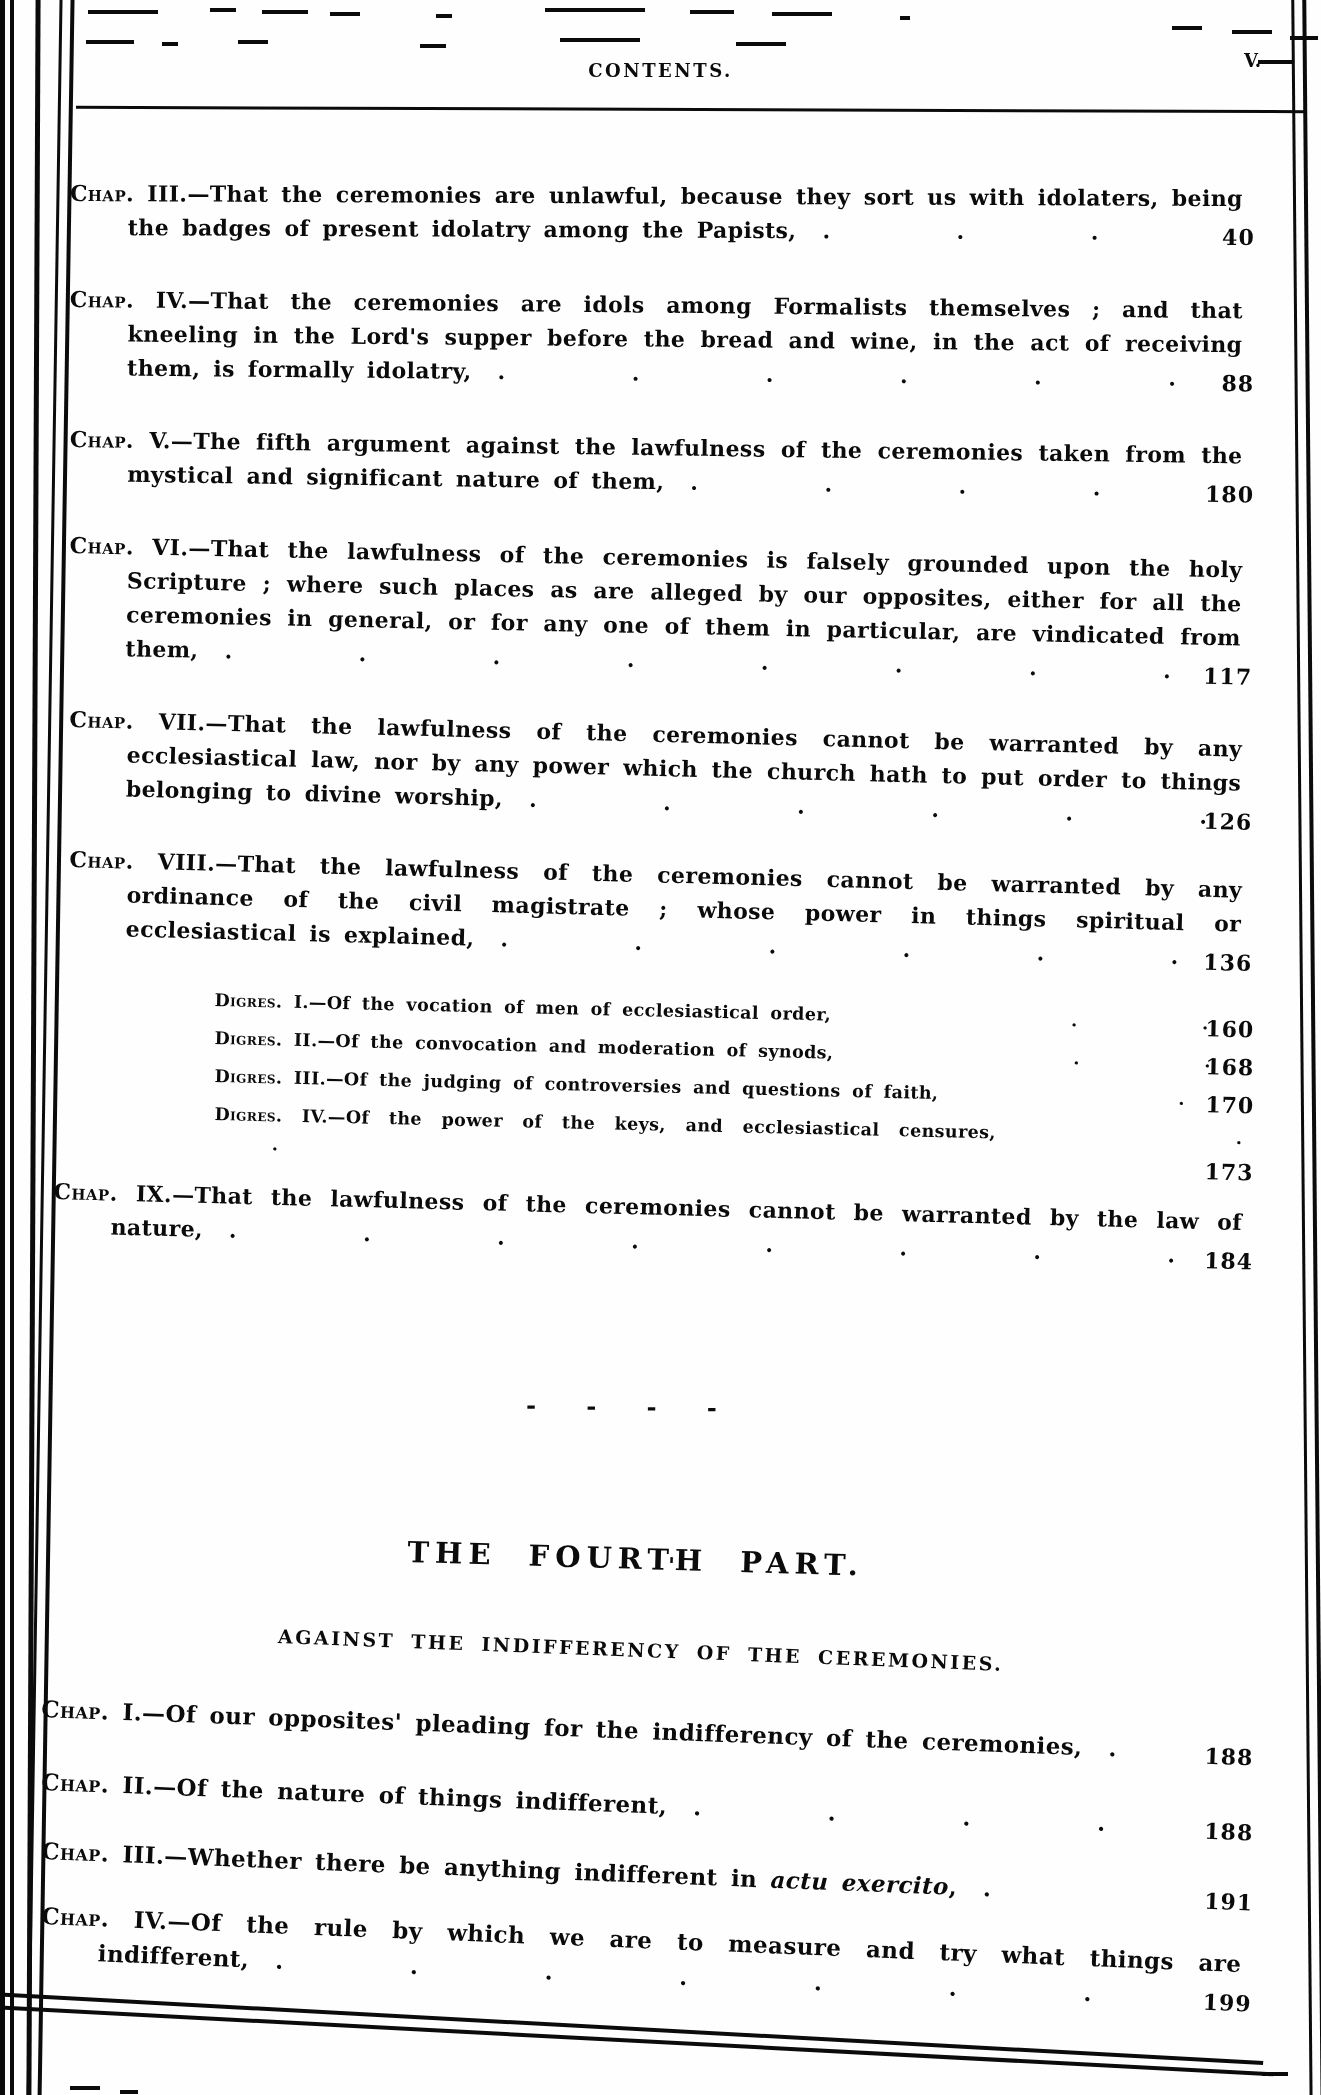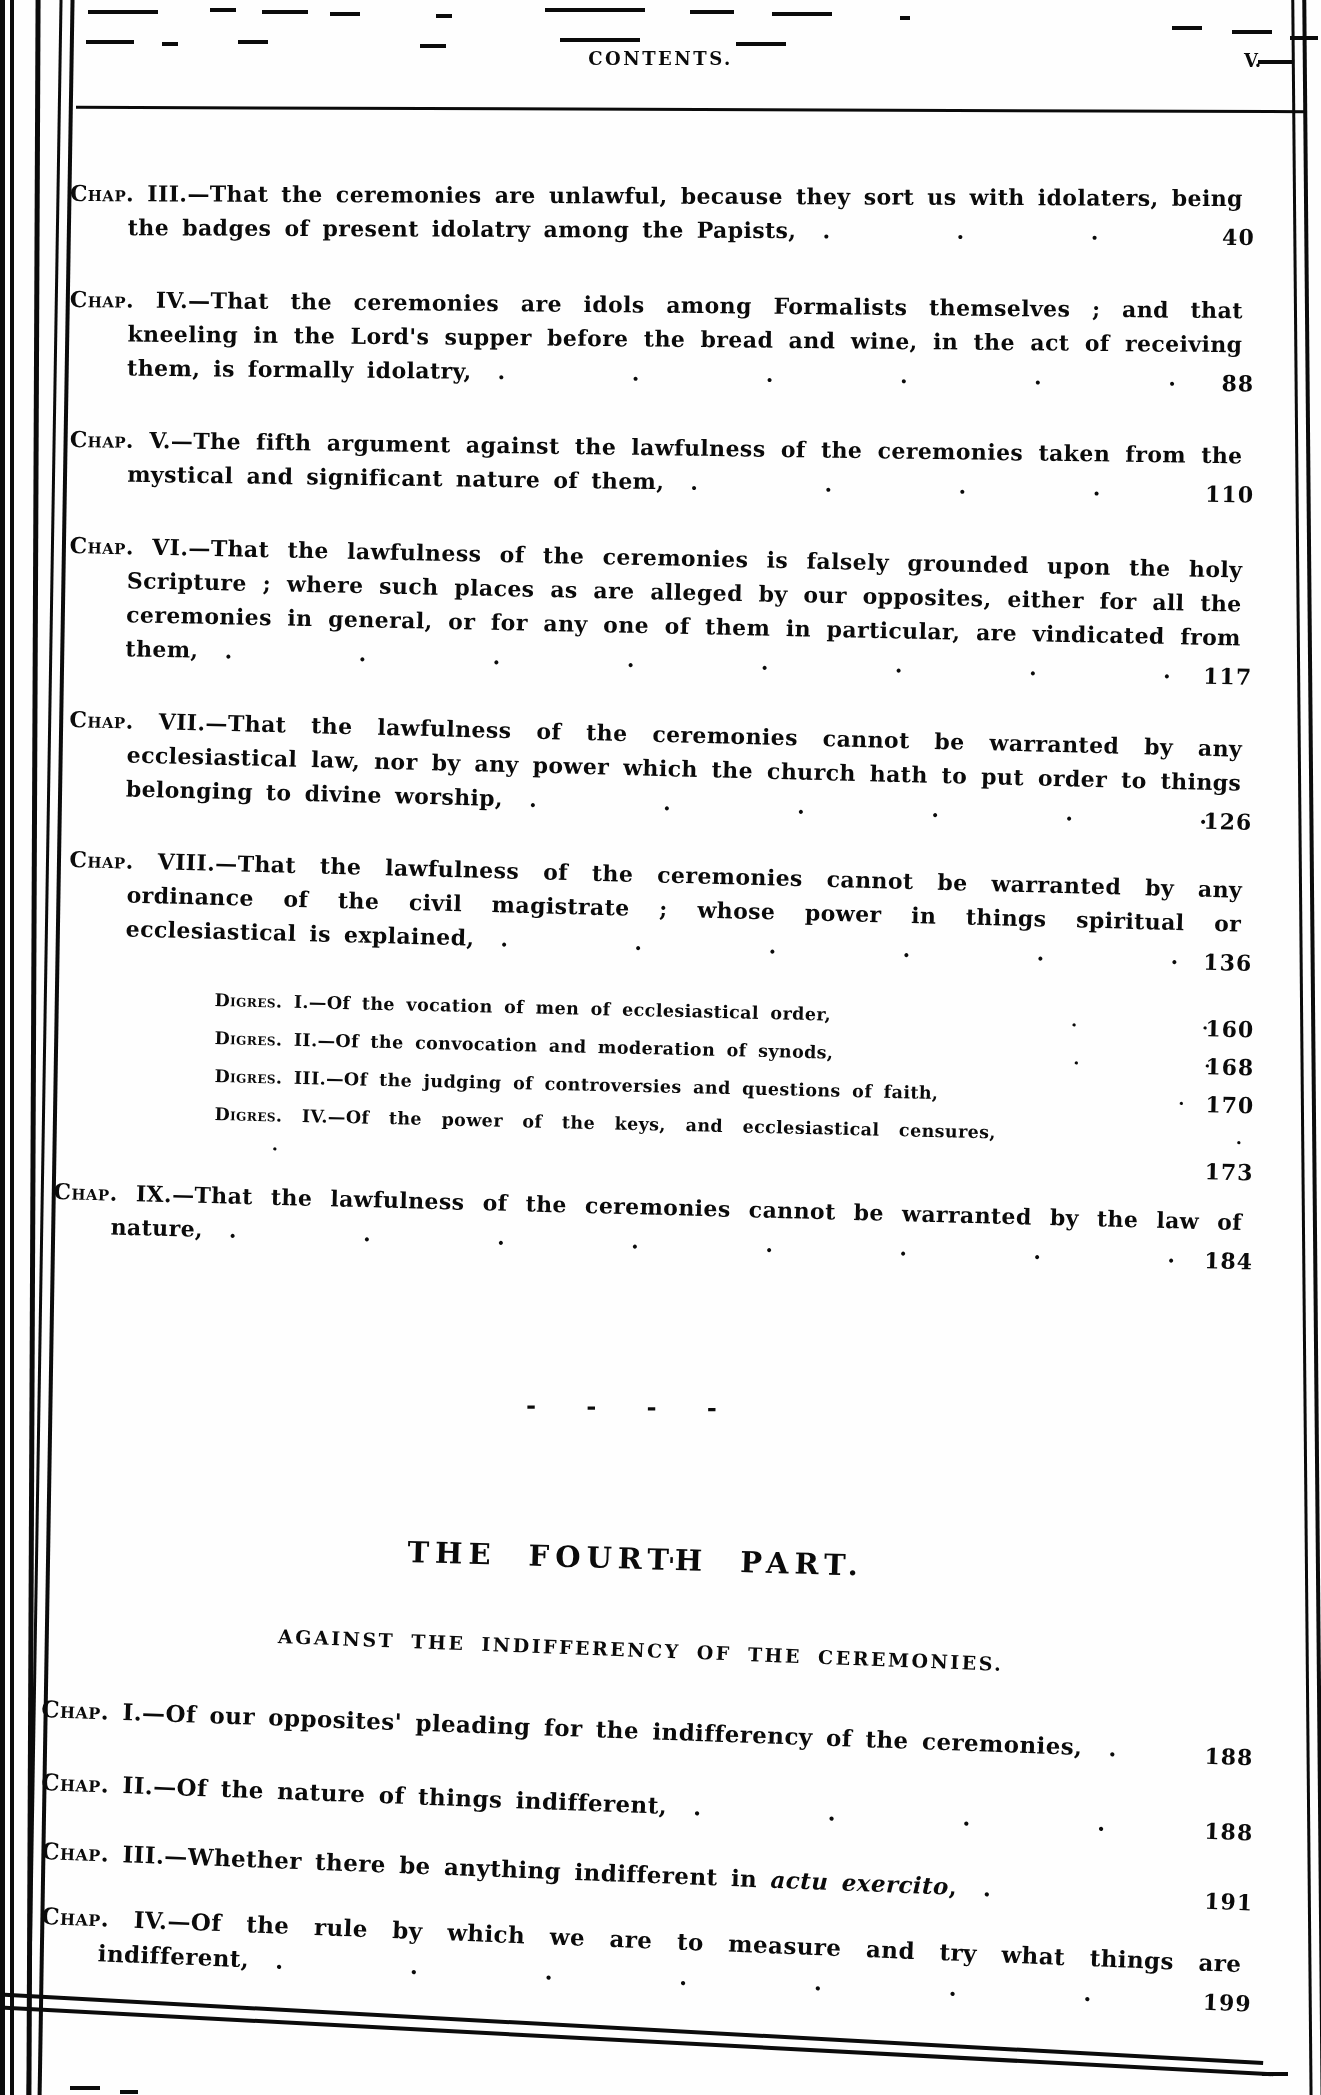--- a/index.html
+++ b/index.html
@@ -21,21 +21,21 @@
   .vr1{right:27px;width:3px;transform:rotate(-0.5deg);transform-origin:top right;}
   .vr2{right:15px;width:4px;transform:rotate(-0.5deg);transform-origin:top right;}
   .hdash{position:absolute;height:4px;background:#0b0b0b;}
   .brule{position:absolute;height:4px;background:#0b0b0b;transform-origin:left center;}
   .br1{left:-10px;top:1992px;width:1275px;transform:rotate(3.1deg);}
   .br2{left:-10px;top:2005px;width:1285px;transform:rotate(3.0deg);}
   .header-rule{position:absolute;left:76px;top:108px;width:1230px;height:3px;background:#0b0b0b;transform:rotate(0.2deg);}
   .speck{position:absolute;font-weight:bold;font-size:22px;}
   
   .running-head{
-    position:absolute;top:48px;left:0;right:0;
+    position:absolute;top:60px;left:0;right:0;
     text-align:center;font-weight:bold;font-size:18px;letter-spacing:2.5px;
   }
   .folio{position:absolute;top:50px;right:60px;font-weight:bold;font-size:18px;}
   
   .content{position:absolute;left:70px;right:78px;top:160px;}
   .entry{
     position:relative;
     font-weight:bold;
     text-align:justify;
     padding-left:58px;text-indent:-58px;
@@ -125,21 +125,21 @@
   </div>
 
   <div class="running-head">CONTENTS.</div>
   <div class="folio">V.</div>
   <div class="header-rule"></div>
 
   <div class="content">
     <div id="main-entries">
         <div class="entry"><span class="chapter-label">Chap. III.</span><span class="entry-text">—That the ceremonies are unlawful, because they sort us with idolaters, being the badges of present idolatry among the Papists,</span><span class="entry-text"></span><em class="entry-italic"></em><span class="entry-text"></span><span class="dots">. . .</span><span class="pagenum">40</span></div>
         <div class="entry"><span class="chapter-label">Chap. IV.</span><span class="entry-text">—That the ceremonies are idols among Formalists themselves&nbsp;; and that kneeling in the Lord's supper before the bread and wine, in the act of receiving them, is formally idolatry,</span><span class="entry-text"></span><em class="entry-italic"></em><span class="entry-text"></span><span class="dots">. . . . . .</span><span class="pagenum">88</span></div>
-        <div class="entry"><span class="chapter-label">Chap. V.</span><span class="entry-text">—The fifth argument against the lawfulness of the ceremonies taken from the mystical and significant nature of them,</span><span class="entry-text"></span><em class="entry-italic"></em><span class="entry-text"></span><span class="dots">. . . .</span><span class="pagenum">110</span></div>
+        <div class="entry"><span class="chapter-label">Chap. V.</span><span class="entry-text">—The fifth argument against the lawfulness of the ceremonies taken from the mystical and significant nature of them,</span><span class="entry-text"></span><em class="entry-italic"></em><span class="entry-text"></span><span class="dots">. . . .</span><span class="pagenum">180</span></div>
         <div class="entry"><span class="chapter-label">Chap. VI.</span><span class="entry-text">—That the lawfulness of the ceremonies is falsely grounded upon the holy Scripture&nbsp;; where such places as are alleged by our opposites, either for all the ceremonies in general, or for any one of them in particular, are vindicated from them,</span><span class="entry-text"></span><em class="entry-italic"></em><span class="entry-text"></span><span class="dots">. . . . . . . .</span><span class="pagenum">117</span></div>
         <div class="entry"><span class="chapter-label">Chap. VII.</span><span class="entry-text">—That the lawfulness of the ceremonies cannot be warranted by any ecclesiastical law, nor by any power which the church hath to put order to things belonging to divine worship,</span><span class="entry-text"></span><em class="entry-italic"></em><span class="entry-text"></span><span class="dots">. . . . . .</span><span class="pagenum">126</span></div>
         <div class="entry"><span class="chapter-label">Chap. VIII.</span><span class="entry-text">—That the lawfulness of the ceremonies cannot be warranted by any ordinance of the civil magistrate&nbsp;; whose power in things spiritual or ecclesiastical is explained,</span><span class="entry-text"></span><em class="entry-italic"></em><span class="entry-text"></span><span class="dots">. . . . . .</span><span class="pagenum">136</span></div>
       </div>
     <div id="digressions">
         <div class="entry"><span class="chapter-label">Digres. I.</span><span class="entry-text">—Of the vocation of men of ecclesiastical order,</span><span class="entry-text"></span><em class="entry-italic"></em><span class="entry-text"></span><span class="dots">. .</span><span class="pagenum">160</span></div>
         <div class="entry"><span class="chapter-label">Digres. II.</span><span class="entry-text">—Of the convocation and moderation of synods,</span><span class="entry-text"></span><em class="entry-italic"></em><span class="entry-text"></span><span class="dots">. .</span><span class="pagenum">168</span></div>
         <div class="entry"><span class="chapter-label">Digres. III.</span><span class="entry-text">—Of the judging of controversies and questions of faith,</span><span class="entry-text"></span><em class="entry-italic"></em><span class="entry-text"></span><span class="dots">.</span><span class="pagenum">170</span></div>
         <div class="entry"><span class="chapter-label">Digres. IV.</span><span class="entry-text">—Of the power of the keys, and ecclesiastical censures,</span><span class="entry-text"></span><em class="entry-italic"></em><span class="entry-text"></span><span class="dots">. .</span><span class="pagenum">173</span></div>
       </div>

